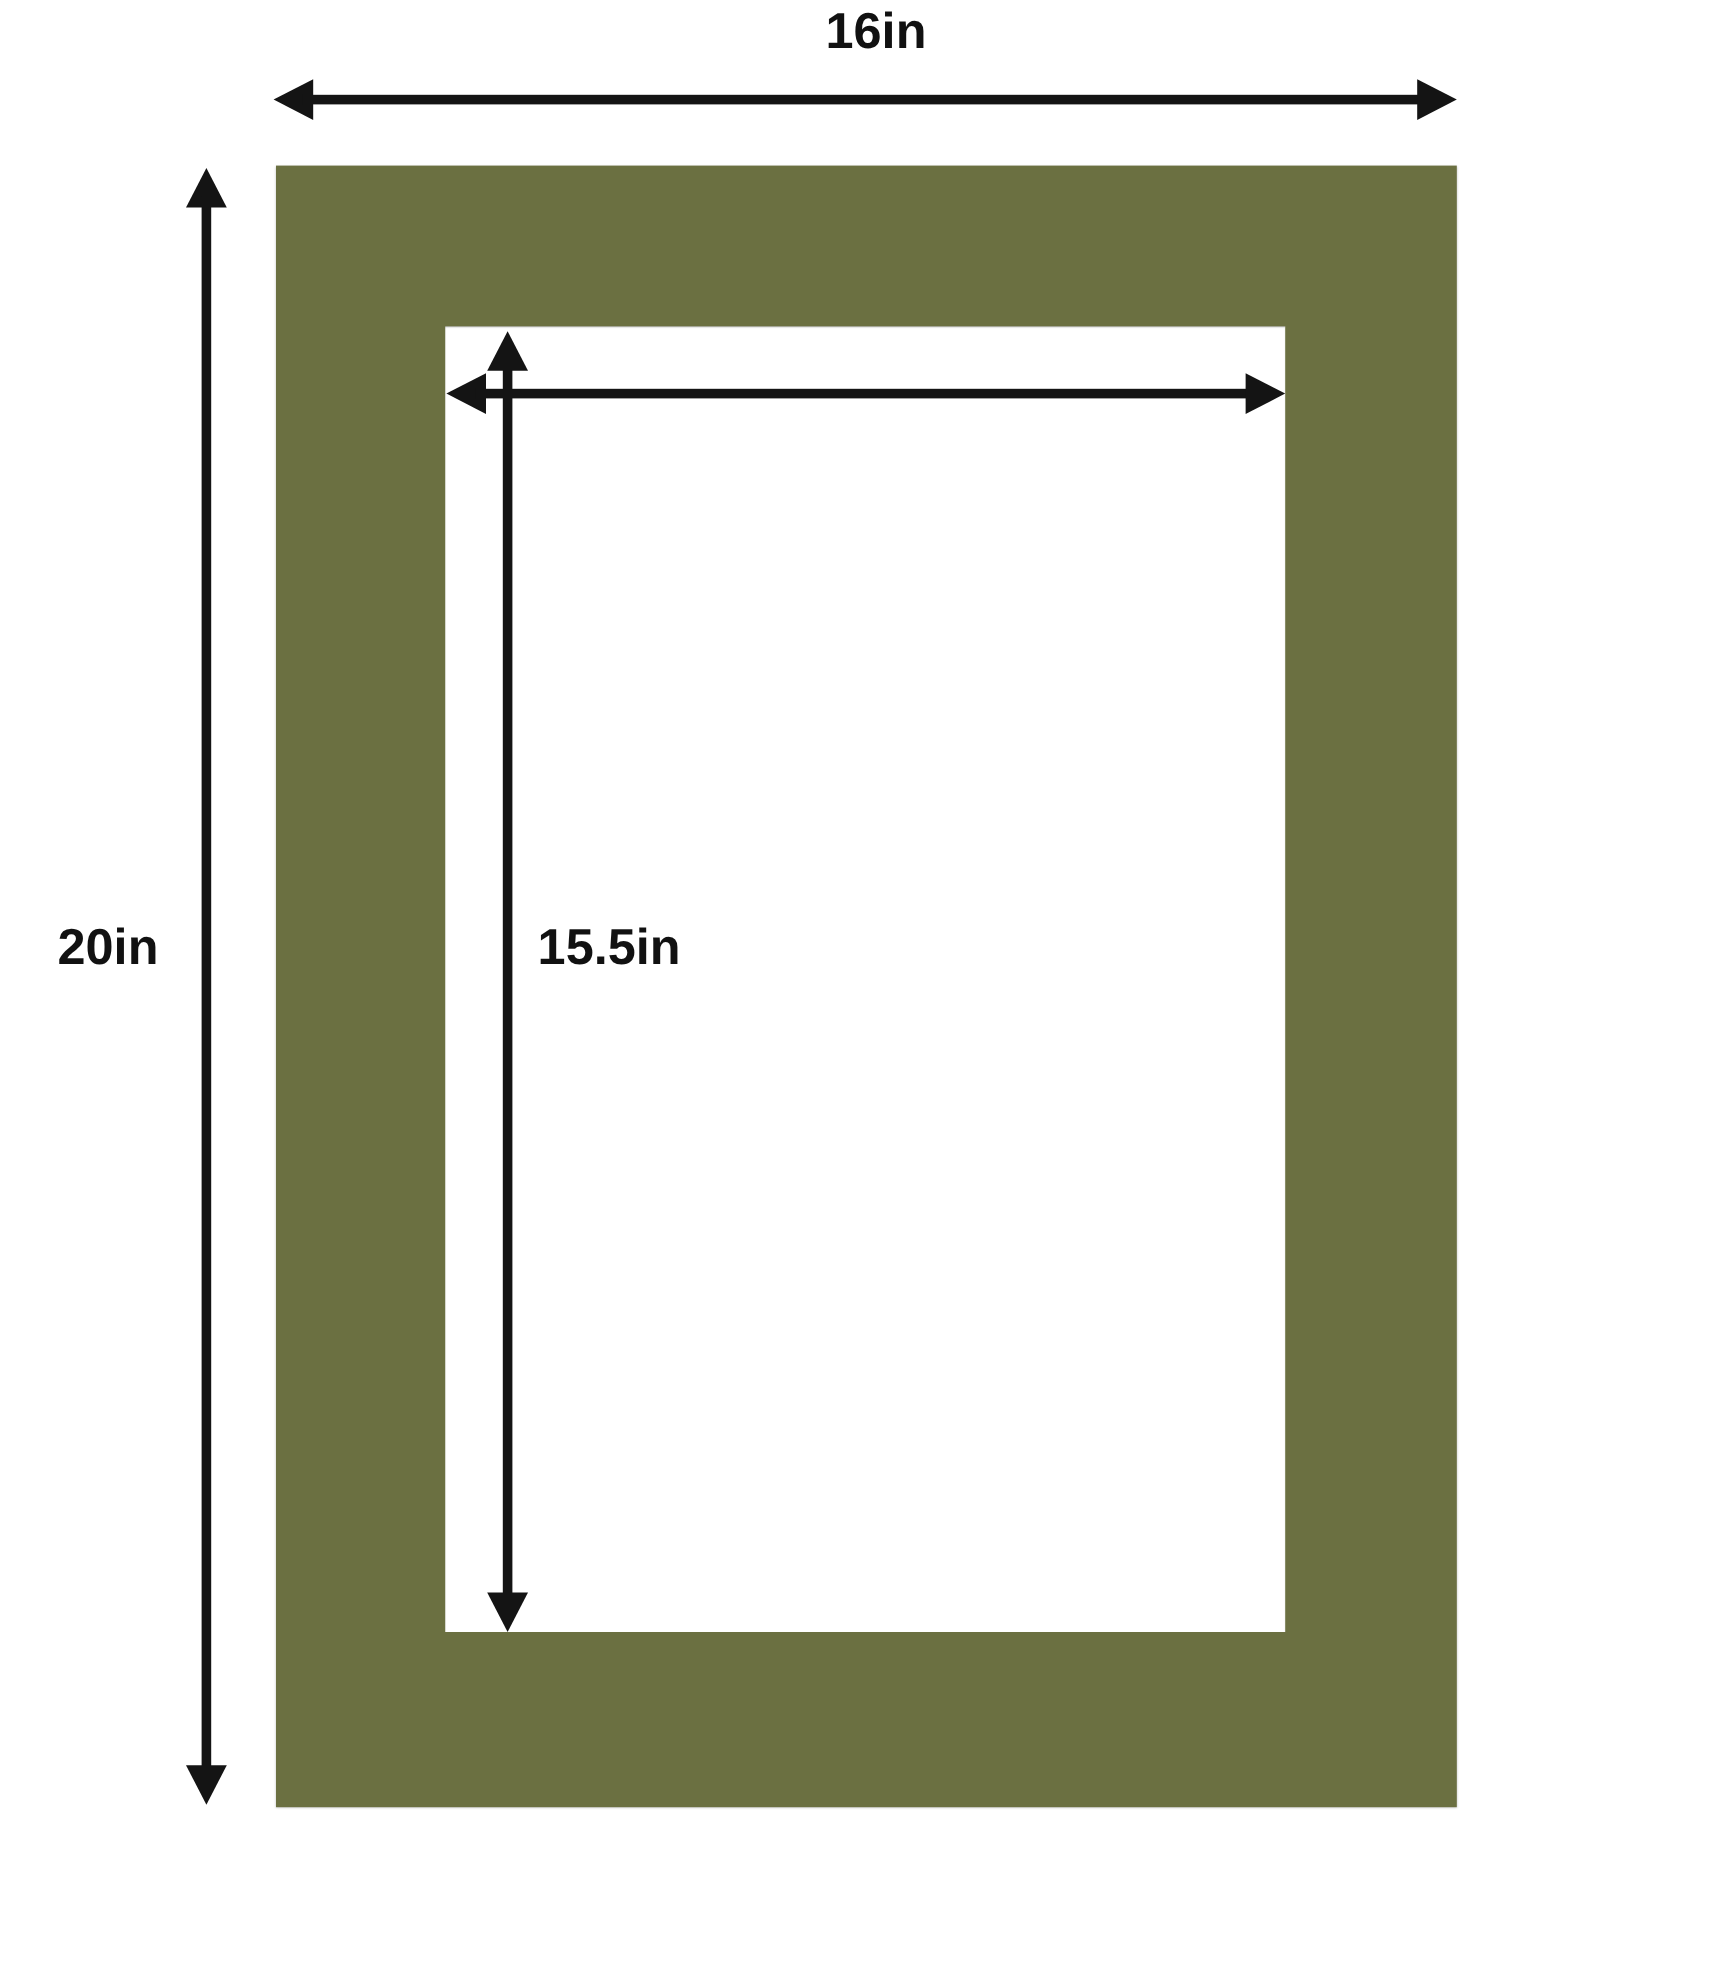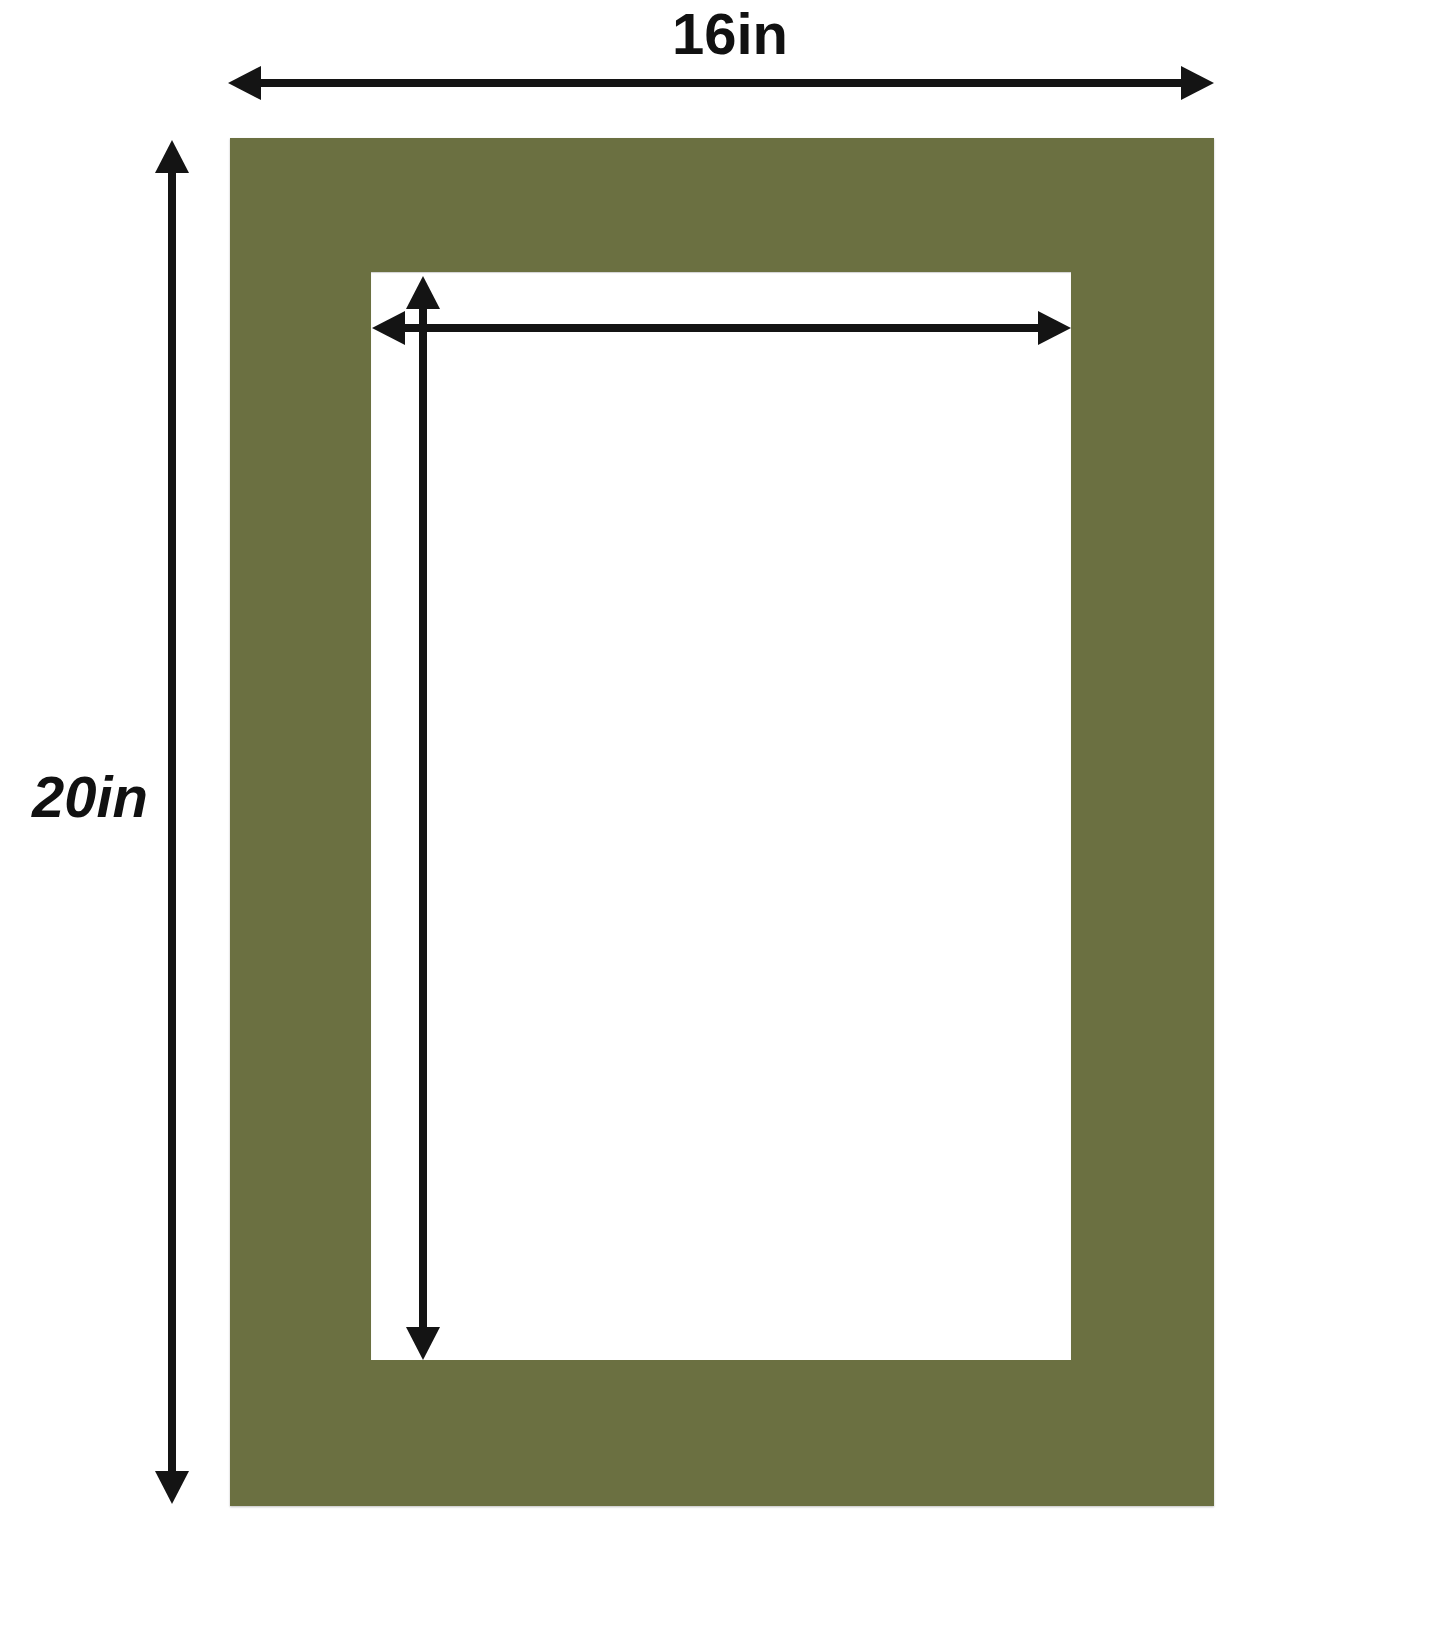--- a/index.html
+++ b/index.html
@@ -23,21 +23,21 @@
   }
   .opening{
     position:absolute;
     left:141px;top:134px;width:700px;height:1088px;
     background:#ffffff;
     box-shadow:0 1px 1px rgba(0,0,0,0.18) inset;
   }
   .dim-label{
     position:absolute;
     color:var(--text);
-    font-size:58px;
+    font-size:42px;
     font-weight:bold;
     line-height:1;
     letter-spacing:0px;
     white-space:nowrap;
   }
   .center{text-align:center;}
   
   .dim-h{position:absolute;height:34px;}
   .dim-v{position:absolute;width:34px;}
   .line-h{position:absolute;left:24px;right:24px;top:13px;height:8px;background:var(--arrow);}
@@ -62,27 +62,28 @@
     <div class="line-h"></div>
     <div class="head head-right"></div>
   </div>
   <div class="dim-label center" style="left:530px;top:5px;width:400px;">16in</div>
 
   <div class="dim-v" style="left:155px;top:140px;height:1364px;">
     <div class="head head-up"></div>
     <div class="line-v"></div>
     <div class="head head-down"></div>
   </div>
-  <div class="dim-label center" style="left:10px;top:768px;width:160px;font-style:italic;">20in</div>
+  <div class="dim-label center" style="left:10px;top:768px;width:160px;">20in</div>
 
   <div class="dim-h" style="left:372px;top:311px;width:699px;">
     <div class="head head-left"></div>
     <div class="line-h"></div>
     <div class="head head-right"></div>
   </div>
 
   <div class="dim-v" style="left:406px;top:276px;height:1084px;">
     <div class="head head-up"></div>
     <div class="line-v"></div>
     <div class="head head-down"></div>
   </div>
+  <div class="dim-label" style="left:448px;top:768px;">15.5in</div>
 
 </div>
 
 </body></html>

